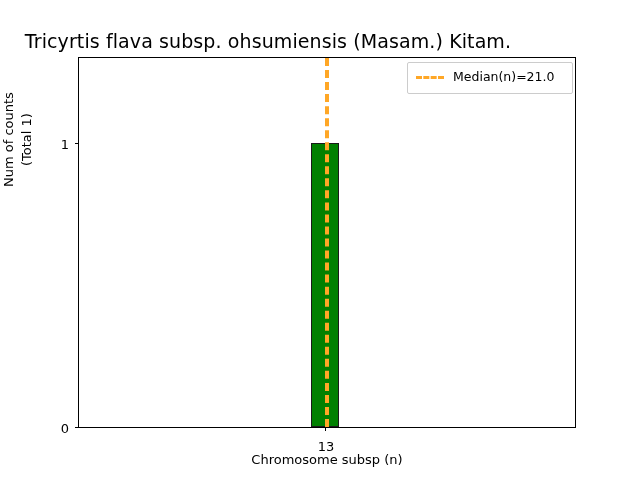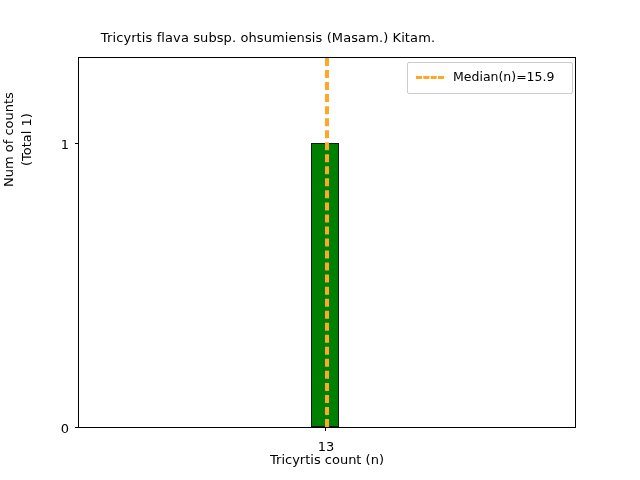--- a/index.html
+++ b/index.html
@@ -18,21 +18,21 @@
     overflow: hidden;
   }
 
   
   #chart-title {
     position: absolute;
     left: 0;
     top: 30px;
     width: 536px;
     text-align: center;
-    font-size: 13px;
+    font-size: 19px;
     color: #000000;
     letter-spacing: 0.1px;
     white-space: nowrap;
   }
 
   
   #plot-area {
     position: absolute;
     left: 78px;
     top: 57px;
@@ -172,29 +172,29 @@
 
     <div class="xtick-mark" style="left:49.6%;">
       <span class="xtick-label">13</span>
     </div>
 
     <div class="bar" style="left:46.8%; width:5.6%; top:23.0%; height:77.0%;"></div>
 
     <div class="median-line" style="left:49.6%;"></div>
   </div>
 
-  <div id="xlabel">Tricyrtis count (n)</div>
+  <div id="xlabel">Chromosome subsp (n)</div>
 
   <div id="ylabel">
     <span class="yl-line">Num of counts</span>
     <span class="yl-line">(Total 1)</span>
   </div>
 
   <div id="legend">
     <div class="legend-row">
       <span class="legend-swatch"></span>
       <span class="legend-text-col">
-        <span>Median(n)=15.9</span>
+        <span>Median(n)=21.0</span>
       </span>
     </div>
   </div>
 
 </div>
 
 </body></html>

